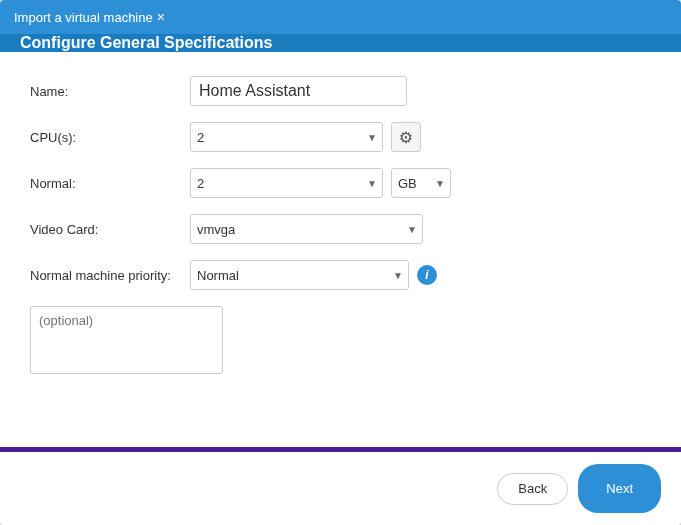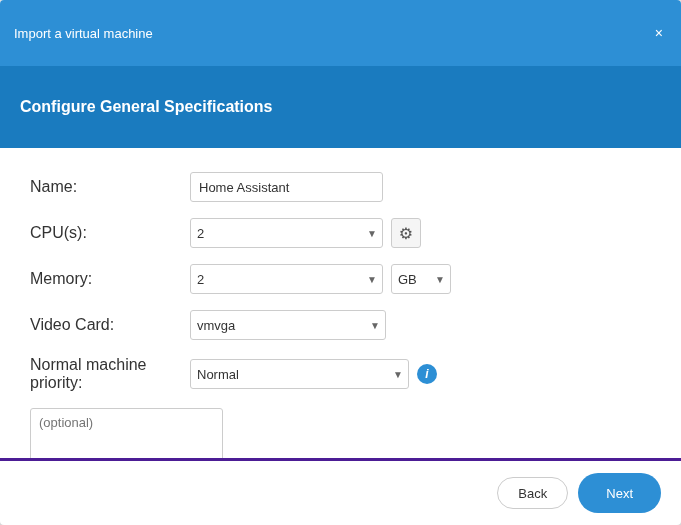--- a/index.html
+++ b/index.html
@@ -18,75 +18,74 @@
       background: #fff;
       border-radius: 4px;
       overflow: hidden;
       box-shadow: 0 4px 20px rgba(0,0,0,0.3);
       display: flex;
       flex-direction: column;
     }
     .title-bar {
       background: #2d8fd5;
       color: #fff;
-      padding: 24px 14px;
-      display: flex;
-      align-items: center;
-      justify-content: space-between;
+      padding: 8px 14px;
+      display: flex;
+      align-items: center;
       font-size: 13px;
       font-weight: normal;
       flex-shrink: 0;
     }
     .title-bar-close {
       cursor: pointer;
       font-size: 14px;
       line-height: 1;
       color: #fff;
       background: none;
       border: none;
       padding: 2px 4px;
     }
     .header {
       background: #1a7bbf;
-      padding: 32px 20px;
+      padding: 0 20px;
       flex-shrink: 0;
     }
     .header h2 {
       color: #fff;
       font-size: 16px;
       font-weight: bold;
     }
     .content {
       flex: 1;
       padding: 24px 30px 16px 30px;
       overflow-y: auto;
     }
     .form-row {
       display: flex;
       align-items: center;
       margin-bottom: 16px;
     }
     .form-label {
       width: 160px;
       color: #333;
+      font-size: 13px;
+      flex-shrink: 0;
+    }
+    .form-controls {
+      display: flex;
+      align-items: center;
+      gap: 8px;
+    }
+    .text-input {
+      width: 217px;
+      height: 30px;
+      border: 1px solid #ccc;
+      border-radius: 3px;
+      padding: 4px 8px;
       font-size: 16px;
-      flex-shrink: 0;
-    }
-    .form-controls {
-      display: flex;
-      align-items: center;
-      gap: 8px;
-    }
-    .text-input {
-      width: 193px;
-      height: 30px;
-      border: 1px solid #ccc;
-      border-radius: 3px;
-      padding: 4px 8px;
-      font-size: 13px;
       color: #333;
     }
     .select-input {
       height: 30px;
       border: 1px solid #ccc;
       border-radius: 3px;
       padding: 4px 6px;
       font-size: 13px;
       color: #333;
       background: #fff;
@@ -104,21 +103,21 @@
       right: 6px;
       top: 50%;
       transform: translateY(-50%);
       pointer-events: none;
       color: #666;
       font-size: 10px;
     }
     .select-cpu { width: 193px; }
     .select-memory { width: 193px; }
     .select-memory-unit { width: 60px; }
-    .select-video { width: 196px; }
+    .select-video { width: 233px; }
     .select-priority { width: 219px; }
     .gear-btn {
       width: 30px;
       height: 30px;
       border: 1px solid #ccc;
       border-radius: 3px;
       background: #f5f5f5;
       cursor: pointer;
       display: flex;
       align-items: center;
@@ -151,35 +150,35 @@
       color: #999;
       resize: none;
       font-family: Arial, sans-serif;
     }
     .footer {
       padding: 12px 20px;
       display: flex;
       justify-content: flex-end;
       align-items: center;
       gap: 10px;
-      border-top: 3px solid #4c1d95;
+      border-top: 5px solid #4c1d95;
       flex-shrink: 0;
     }
     .btn-back {
       height: 32px;
       padding: 0 20px;
       border: 1px solid #ccc;
       border-radius: 20px;
       background: #fff;
       color: #333;
       font-size: 13px;
       cursor: pointer;
     }
     .btn-next {
-      height: 40px;
+      height: 49px;
       padding: 0 28px;
       border: none;
       border-radius: 20px;
       background: #2d8fd5;
       color: #fff;
       font-size: 13px;
       cursor: pointer;
     }
   </style>
 </head>
@@ -217,21 +216,21 @@
           </select>
           <span class="chevron">▼</span>
         </div>
         <button class="gear-btn">
           <span>⚙</span>
         </button>
       </div>
     </div>
 
     <div class="form-row">
-      <label class="form-label">Memory:</label>
+      <label class="form-label">Normal:</label>
       <div class="form-controls">
         <div class="select-wrapper">
           <select class="select-input select-memory">
             <option>1</option>
             <option selected="">2</option>
             <option>4</option>
             <option>8</option>
             <option>16</option>
           </select>
           <span class="chevron">▼</span>

